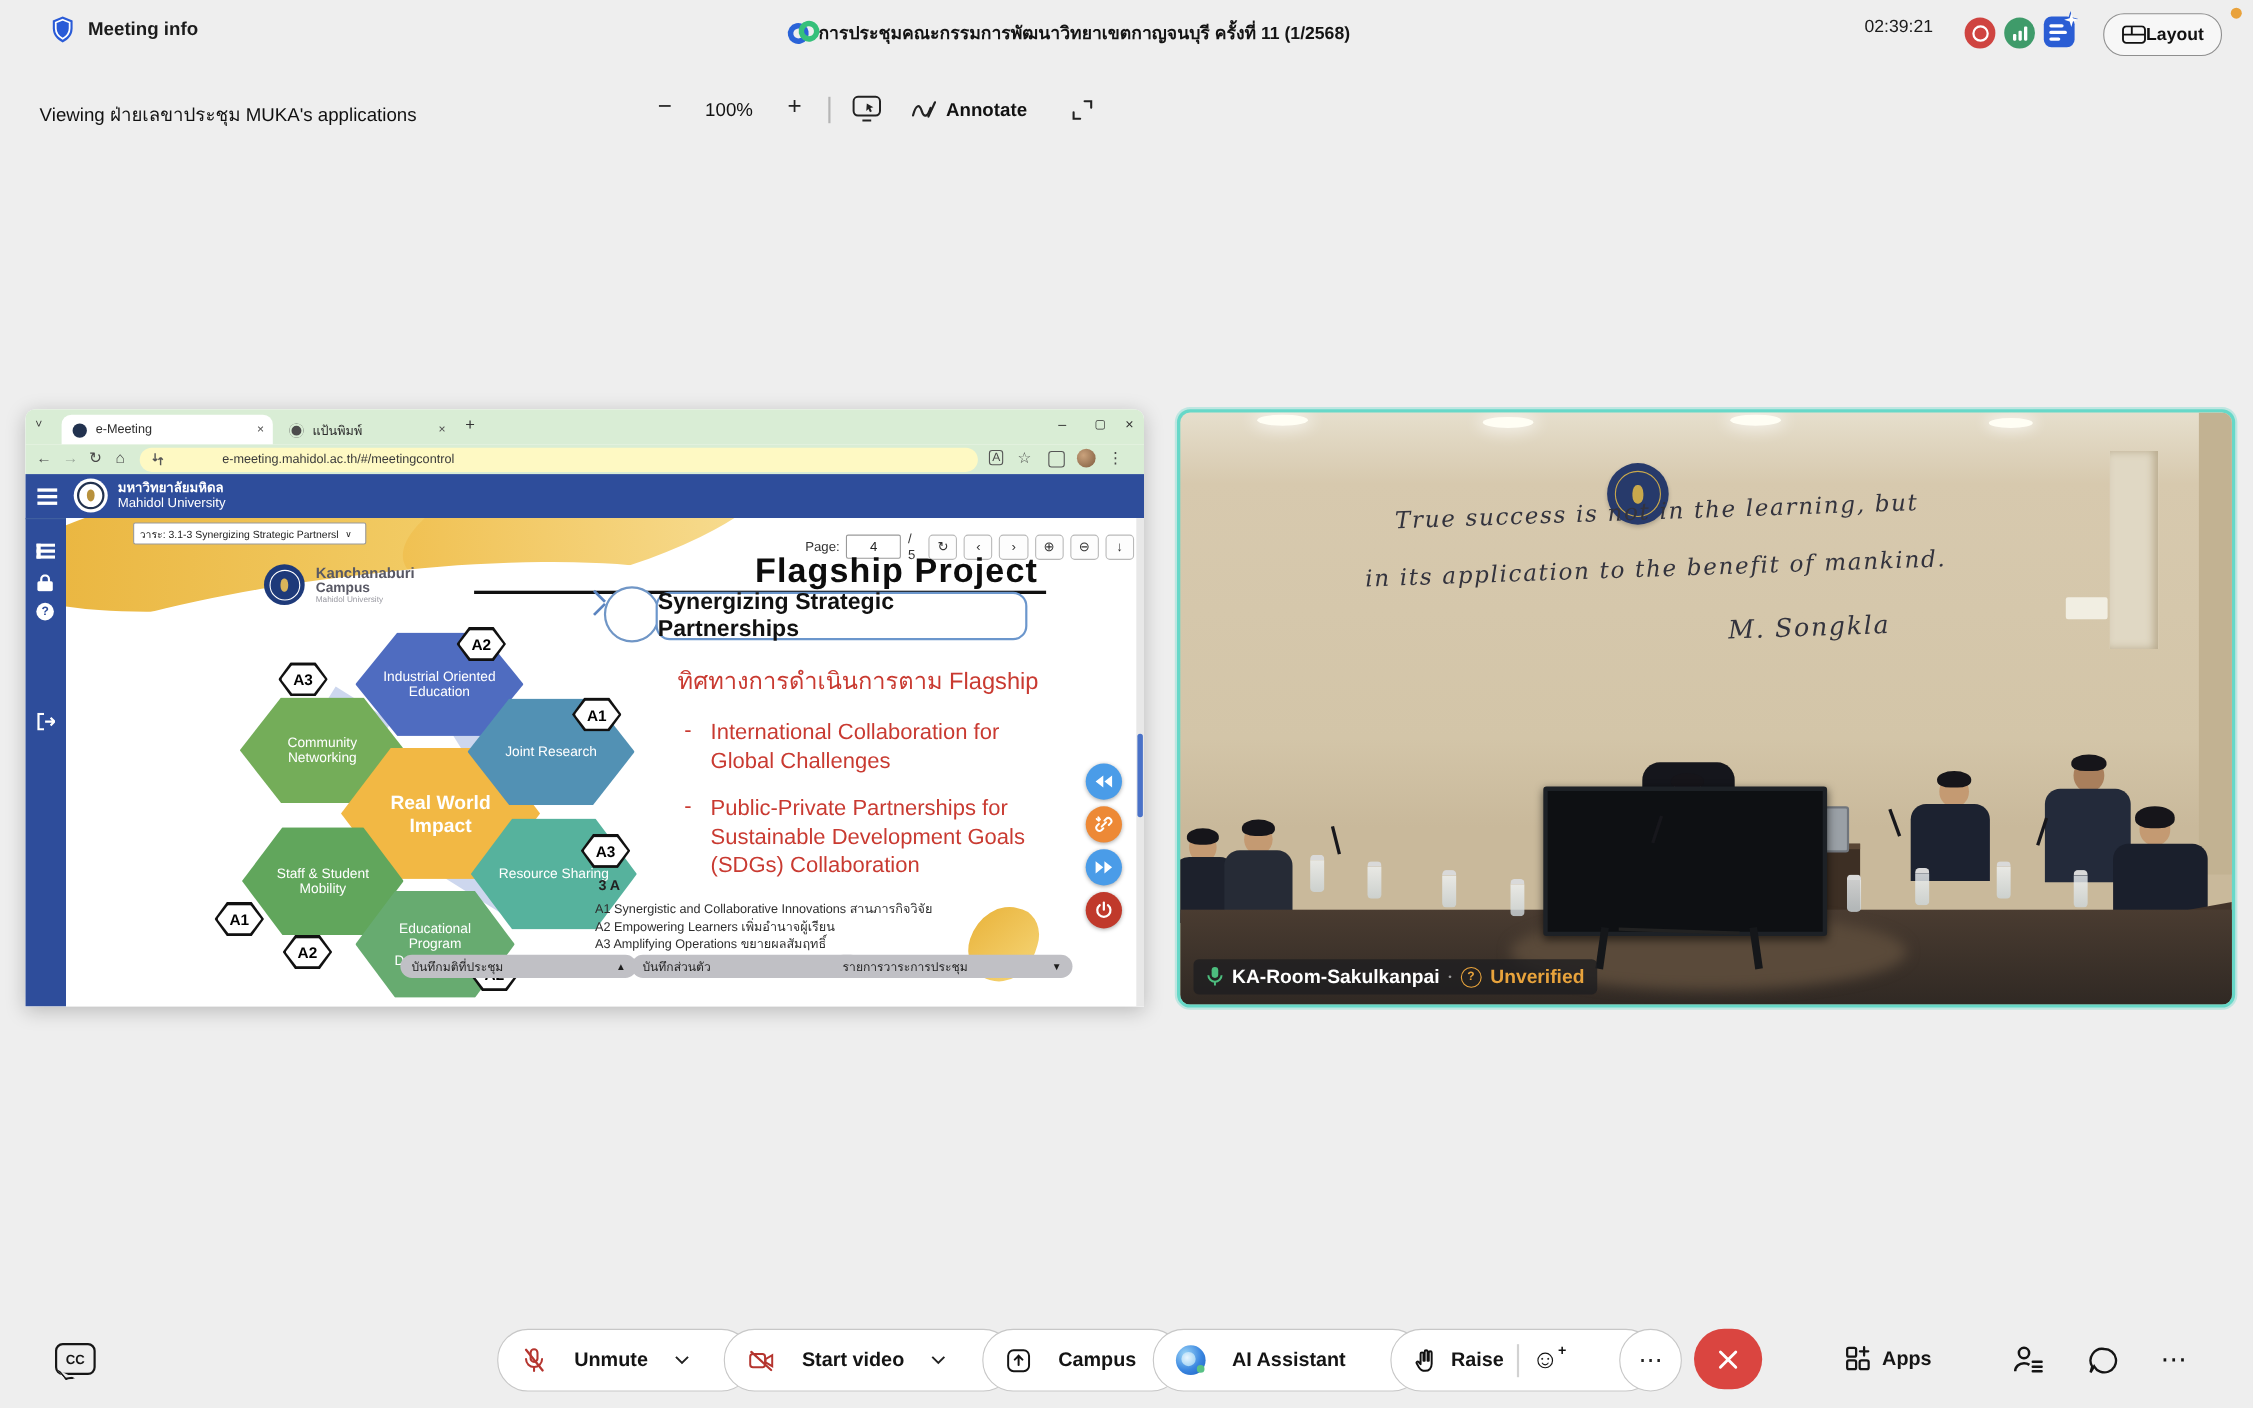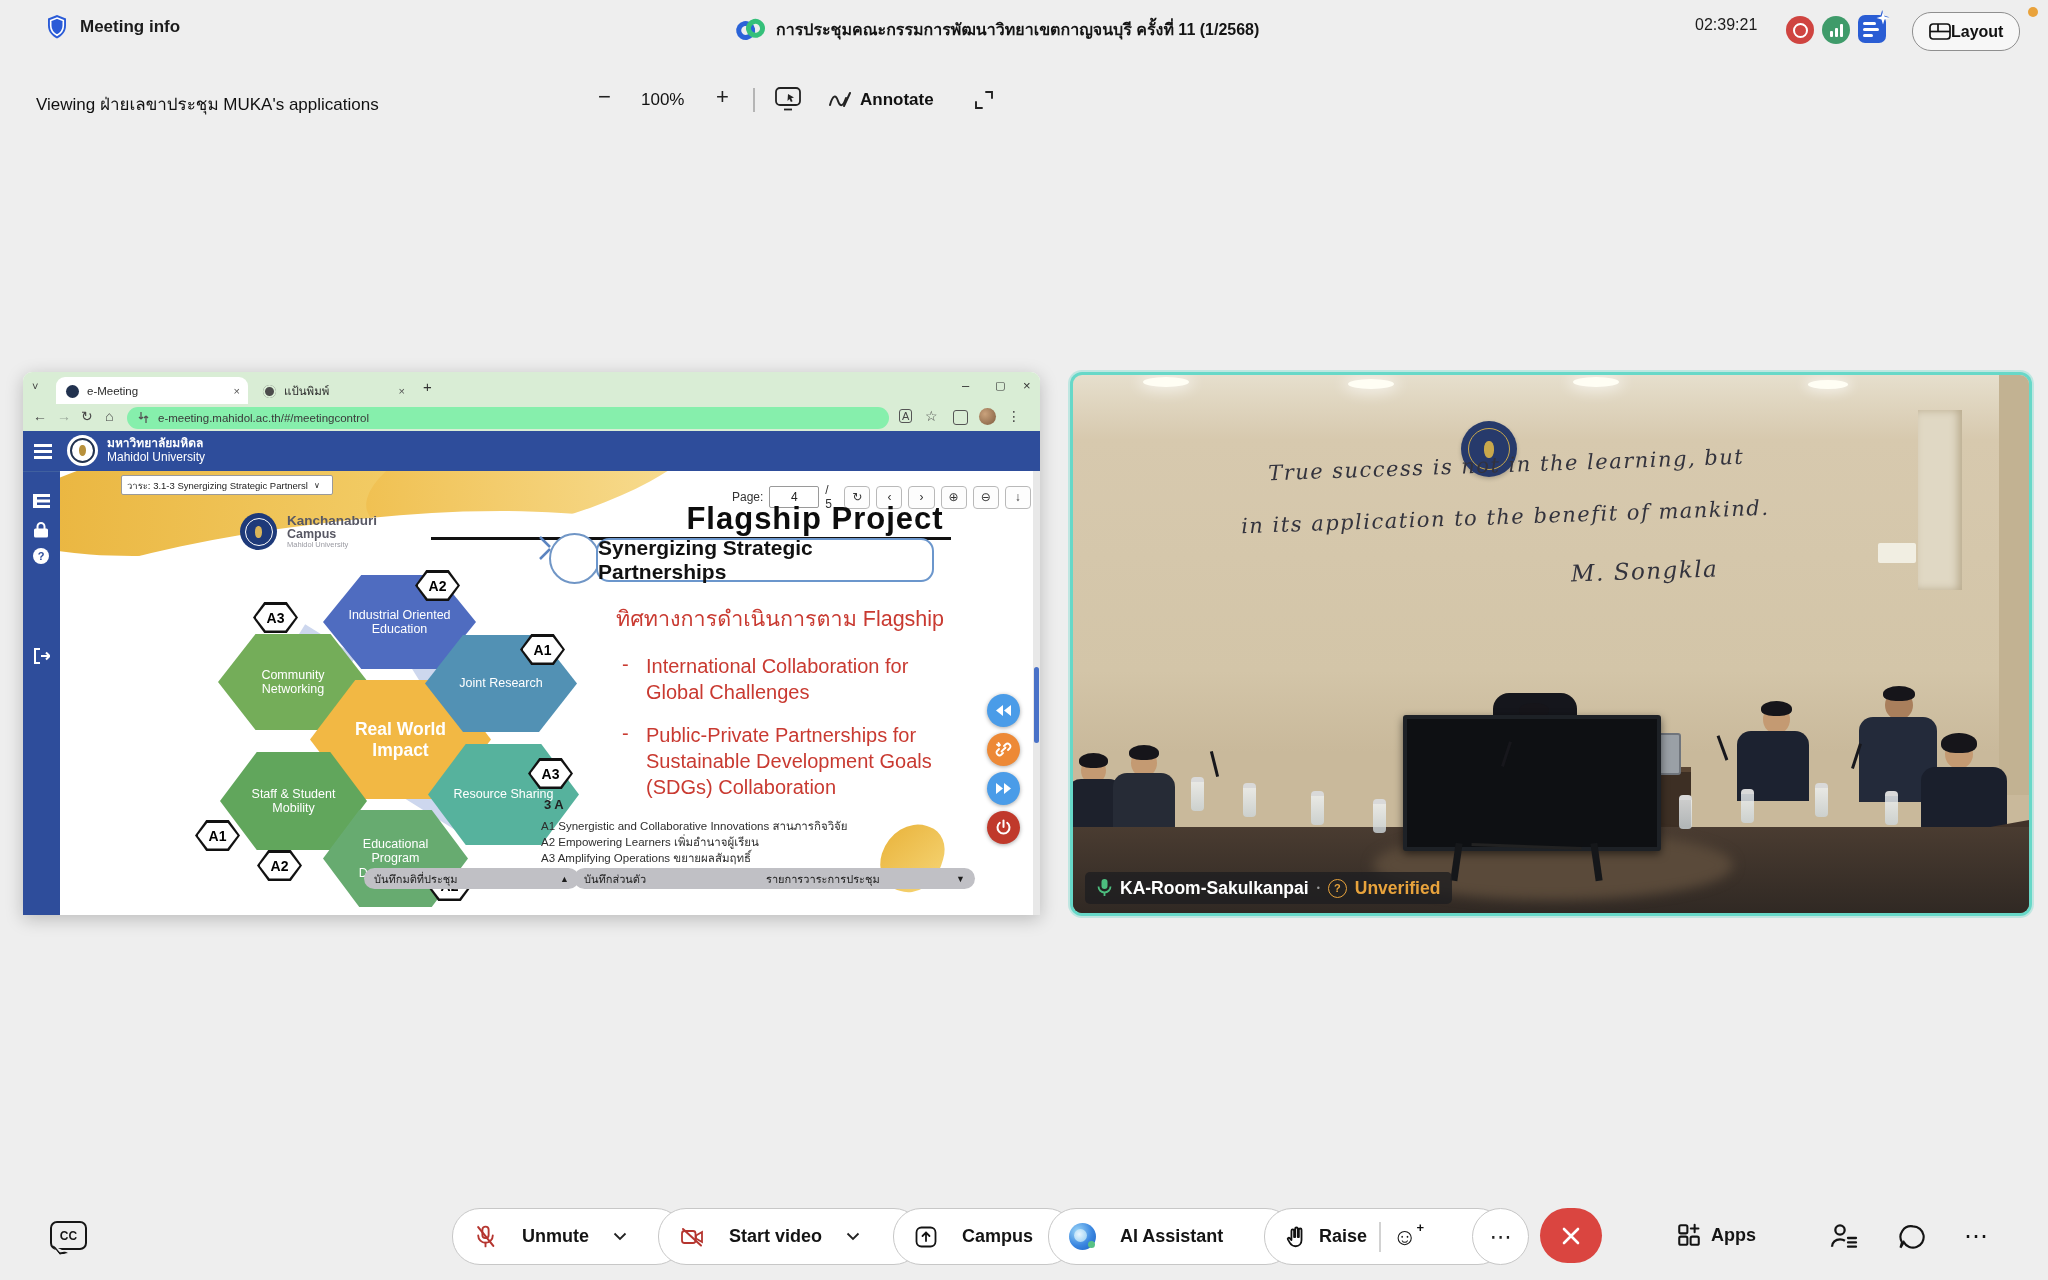--- a/index.html
+++ b/index.html
@@ -21,21 +21,21 @@
   .ctl{font-size:22px;color:#222;}
   .zoomlvl{font-size:17px;color:#111;}
   .vdivider{width:1.5px;height:24px;background:#b5b5b5;}
 
   
   #win{left:23px;top:372px;width:1017px;height:543px;border-radius:9px 9px 0 0;
        box-shadow:0 4px 18px rgba(0,0,0,.22);background:#fff;overflow:hidden;}
   .chrome{background:#d9edd5;}
   .tab{height:28px;border-radius:9px 9px 0 0;display:flex;align-items:center;font-size:11.5px;color:#2c2c2c;}
   .tab .x{margin-left:auto;margin-right:8px;color:#555;font-size:11px;}
-  .urlpill{background:#86efac;border-radius:12px;height:22px;display:flex;align-items:center;font-size:11.5px;color:#3a3a3a;}
+  .urlpill{background:#fef9c3;border-radius:12px;height:22px;display:flex;align-items:center;font-size:11.5px;color:#3a3a3a;gap:44px;}
   .bicon{color:#474747;font-size:14px;}
 
   
   .mublue{background:#2e4d9b;}
   .agenda{background:#fff;border:1px solid #9a9a9a;border-radius:2px;font-size:9.5px;color:#222;
           display:flex;align-items:center;padding:0 5px;gap:6px;}
   .pgbtn{width:25px;height:21px;border:1px solid #b9b9b9;border-radius:4px;background:#fdfdfd;
          display:flex;align-items:center;justify-content:center;font-size:12px;color:#333;}
   .pginput{width:44px;height:18px;border:1px solid #9a9a9a;border-radius:2px;font-size:12px;text-align:center;color:#222;background:#fff;}
 
@@ -97,21 +97,21 @@
 <div id="canvas">
 
   <div class="abs flex" style="left:46px;top:14px;gap:12px;">
     <svg width="22" height="26" viewBox="0 0 22 26">
       <path d="M11 1l9 3.6v7c0 6.2-3.8 10.3-9 13-5.2-2.7-9-6.8-9-13v-7z" fill="#2a5bd7"></path>
       <path d="M11 4l6.3 2.5v5.2c0 4.5-2.6 7.5-6.3 9.6-3.7-2.1-6.3-5.1-6.3-9.6V6.5z" fill="none" stroke="#fff" stroke-width="1.6"></path>
     </svg>
     <span class="topbar-text">Meeting info</span>
   </div>
 
-  <div class="abs flex" style="left:736px;top:15px;gap:12px;">
+  <div class="abs flex" style="left:716px;top:15px;gap:0;">
     <div style="position:relative;width:28px;height:28px;transform:rotate(-12deg);">
       <div style="position:absolute;left:0;top:5px;width:9px;height:9px;border:5px solid #2a63d8;border-radius:50%;"></div>
       <div style="position:absolute;left:10px;top:5px;width:9px;height:9px;border:5px solid #35c07a;border-radius:50%;"></div>
     </div>
     <span class="title-text">การประชุมคณะกรรมการพัฒนาวิทยาเขตกาญจนบุรี ครั้งที่ 11 (1/2568)</span>
   </div>
 
   <span class="abs timer" style="left:1695px;top:16px;">02:39:21</span>
 
   <div class="abs roundicon" style="left:1786px;top:16px;width:28px;height:28px;background:#cf4440;">

